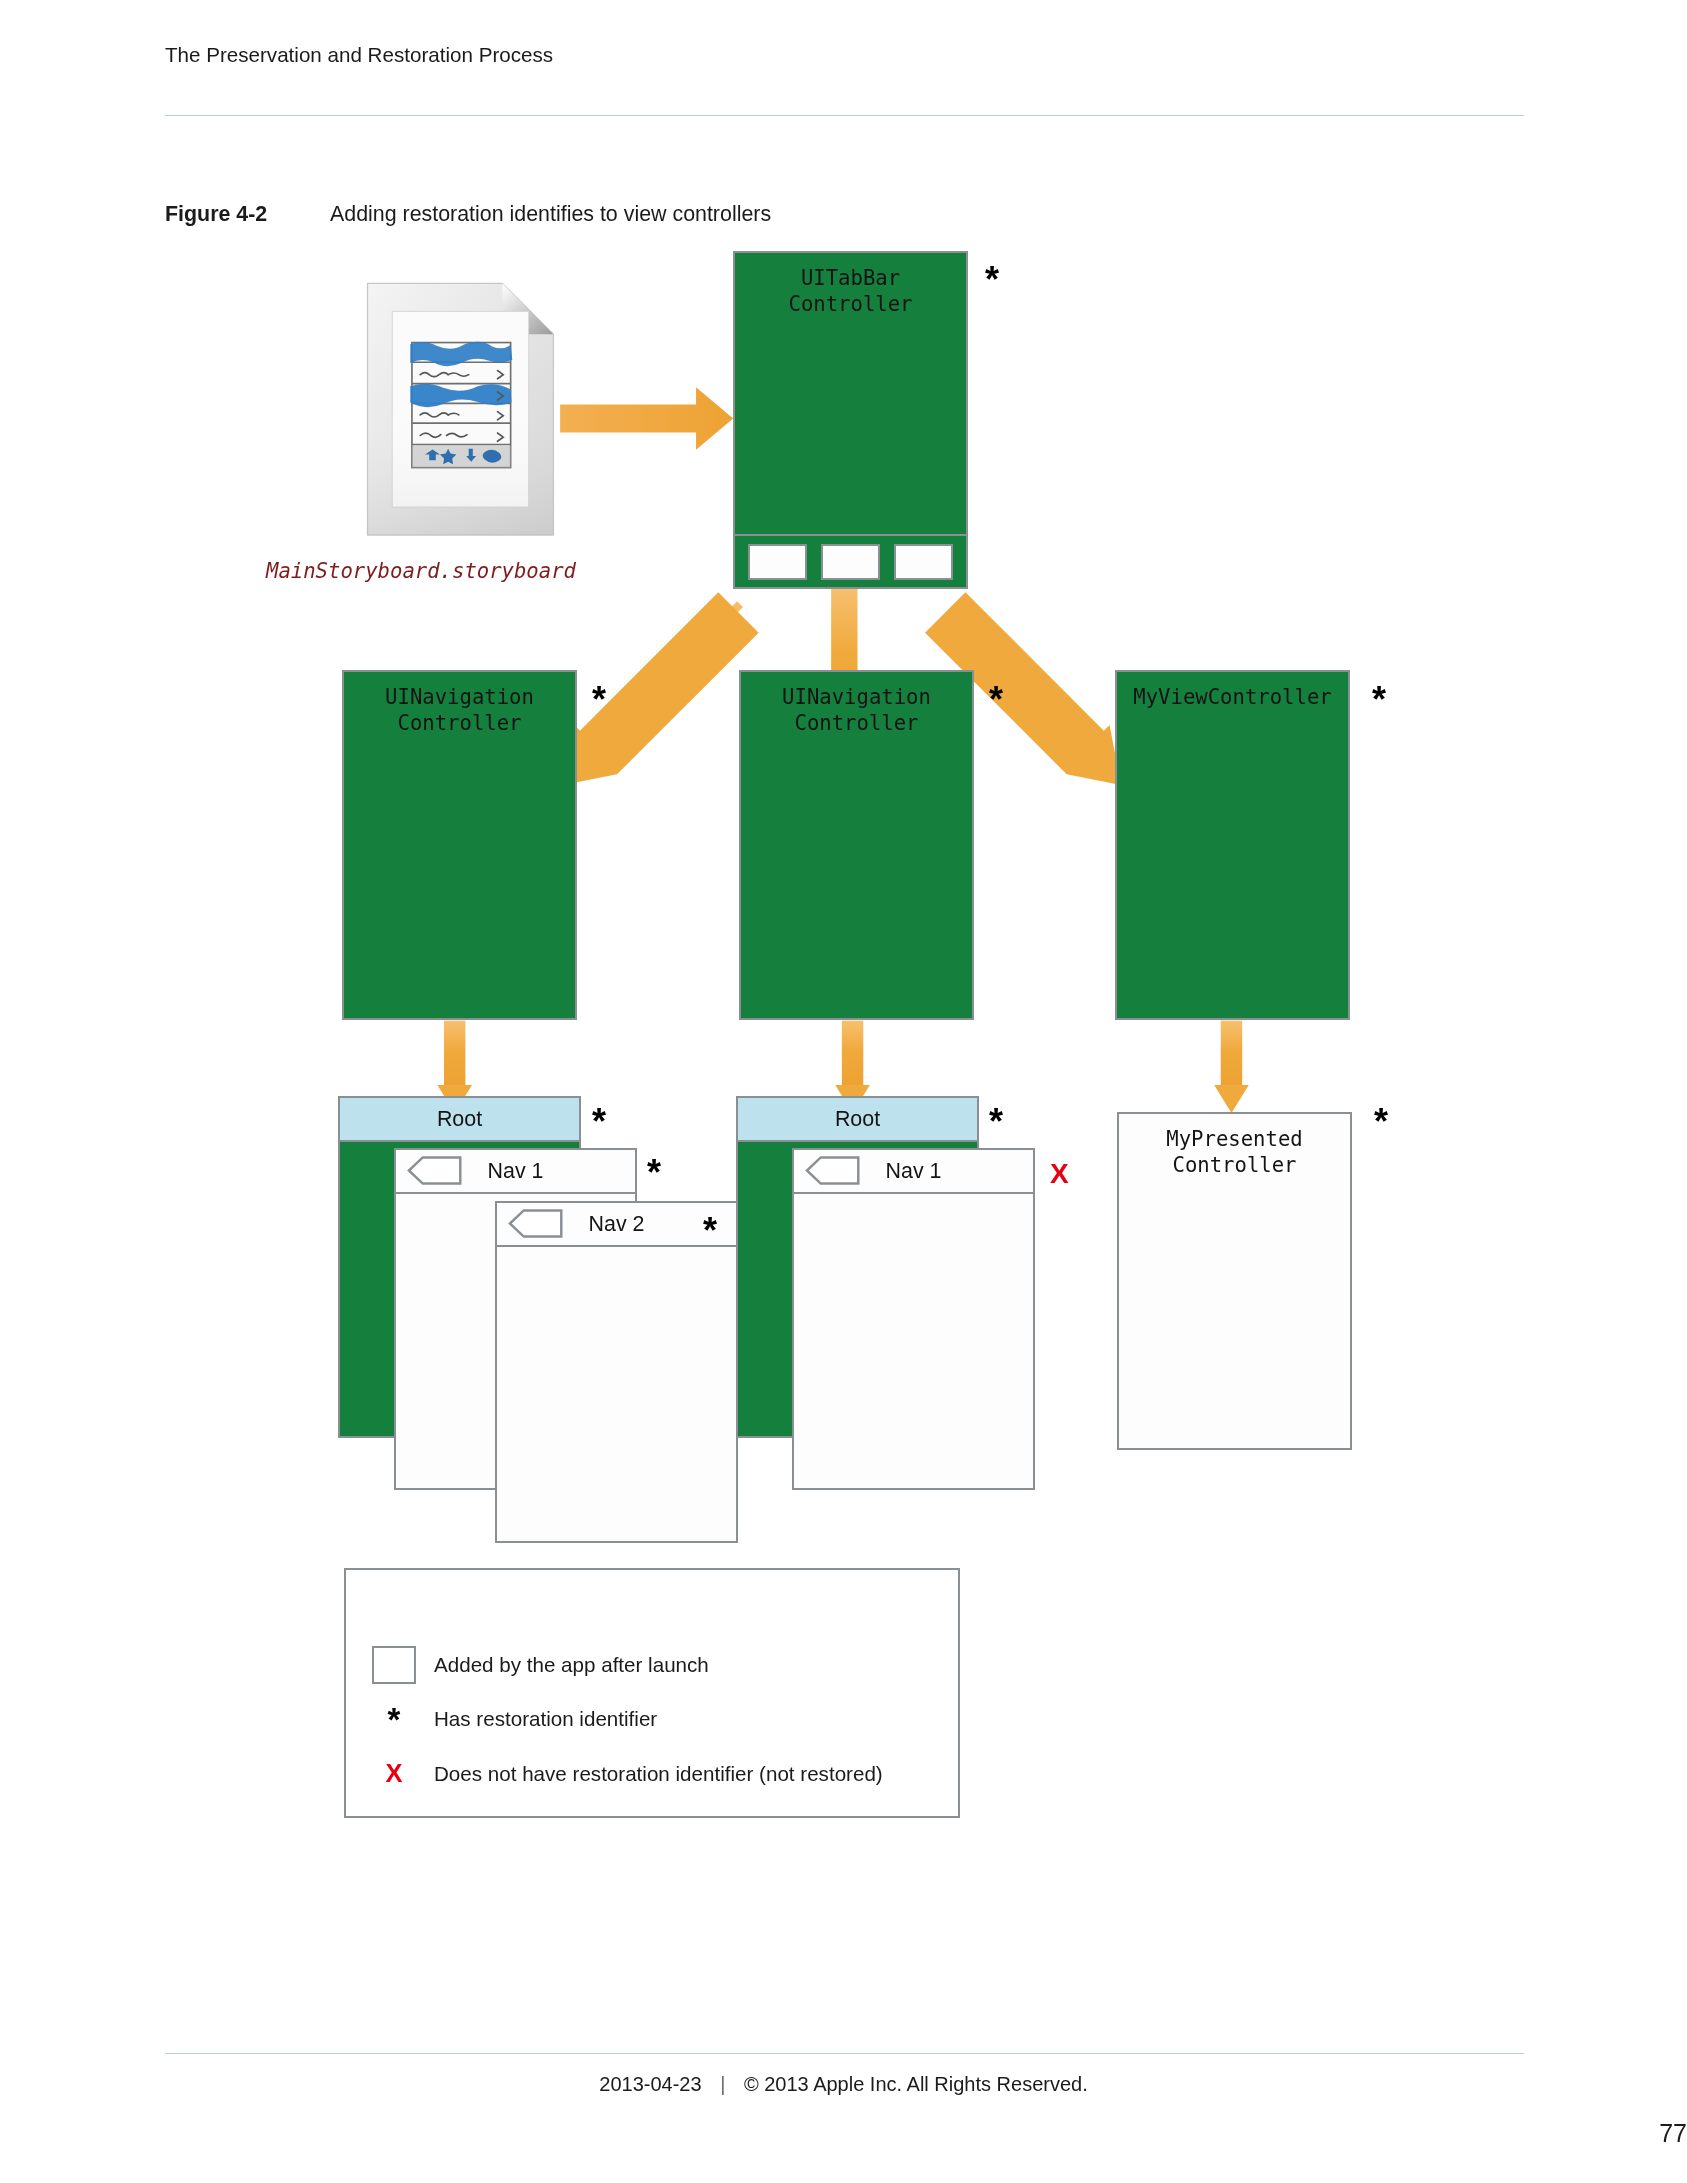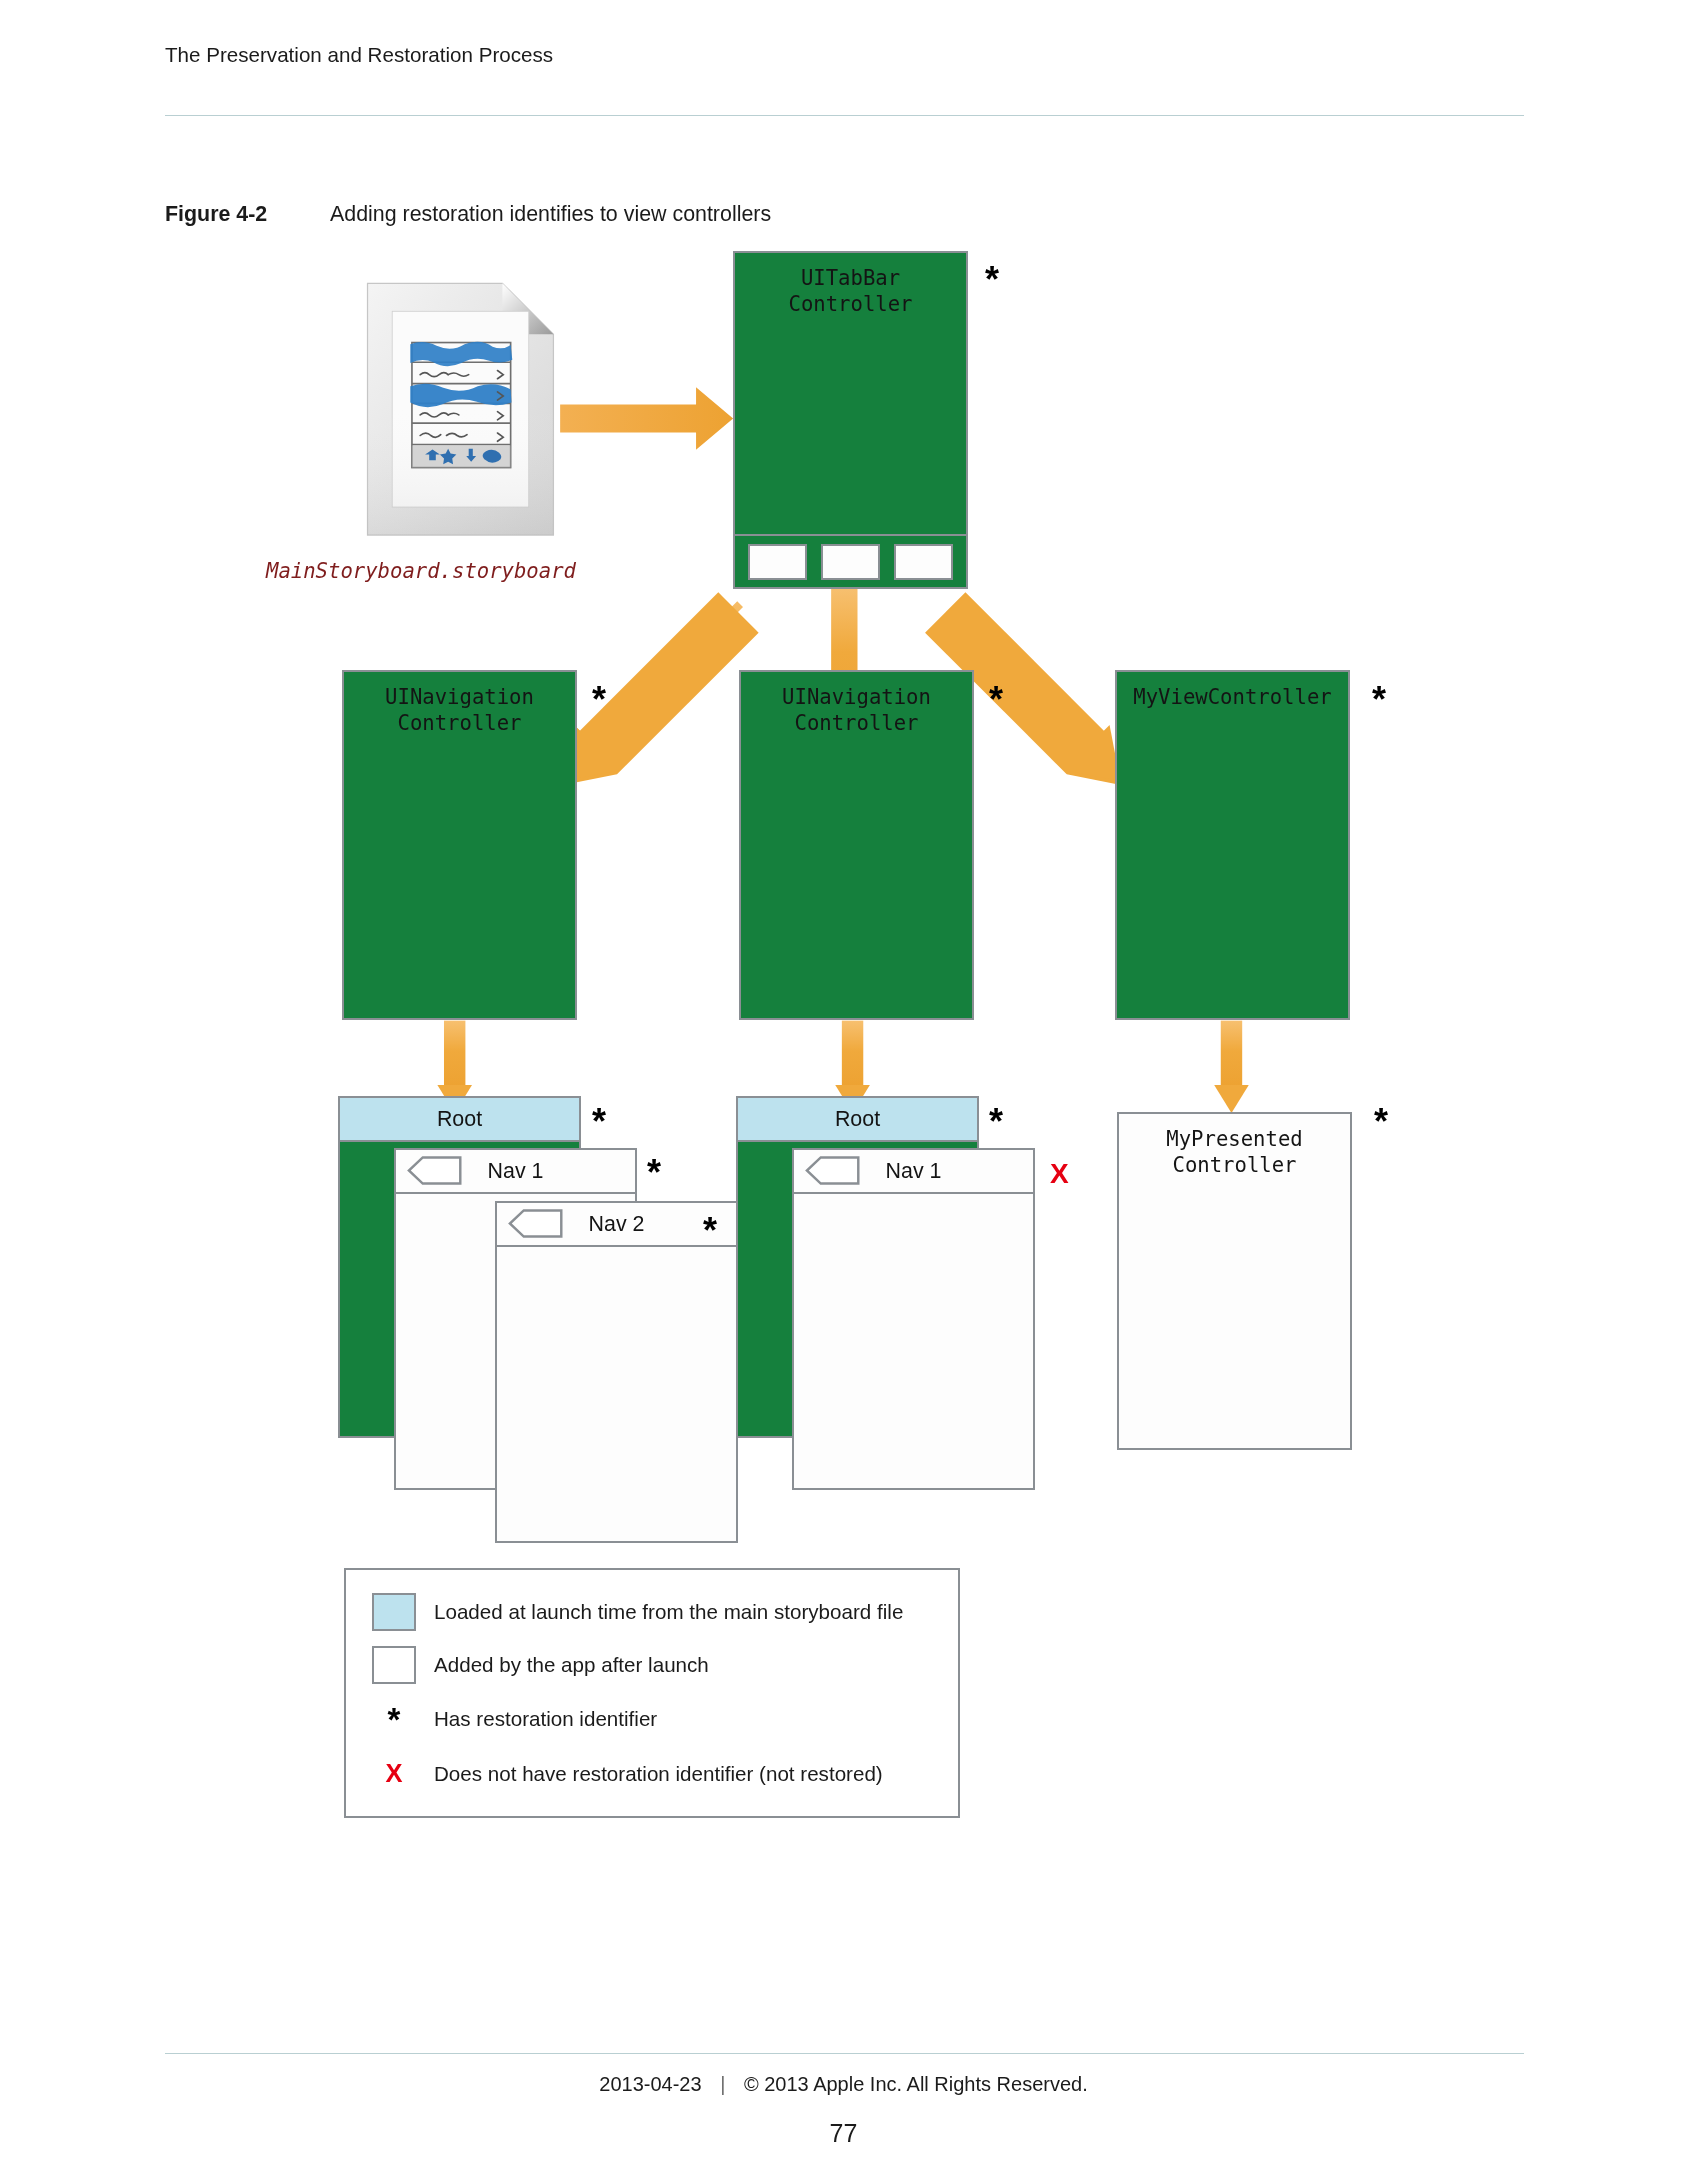--- a/index.html
+++ b/index.html
@@ -242,21 +242,21 @@
     text-align: center;
     font-size: 20px;
     color: #1b1b1b;
   }
   #footer-text .sep { margin: 0 13px; color: #6d6d6d; }
   #page-number {
     position: absolute;
     left: 0;
     top: 2119px;
     width: 1687px;
-    text-align: center;
+    text-align: right;
     font-size: 25px;
     color: #1b1b1b;
   }
 </style>
 </head>
 <body>
 
 <div id="page-header">
   <div class="hd-sub">The Preservation and Restoration Process</div>
 </div>
@@ -458,24 +458,20 @@
   </div>
   <div class="marker cross" style="left:1050px;top:1160px;">X</div>
 
   <div class="node white" style="left:1117px;top:1112px;width:235px;height:338px;">
     <div class="node-label">MyPresented
 Controller</div>
   </div>
   <div class="marker star" style="left:1374px;top:1104px;">*</div>
 
   <div id="legend">
-    <div class="legend-row" style="top:23px;">
-      <span class="legend-swatch blue"></span>
-      <span class="legend-text">Loaded at launch time from the main storyboard file</span>
-    </div>
     <div class="legend-row" style="top:76px;">
       <span class="legend-swatch white"></span>
       <span class="legend-text">Added by the app after launch</span>
     </div>
     <div class="legend-row" style="top:130px;">
       <span class="legend-glyph star">*</span>
       <span class="legend-text">Has restoration identifier</span>
     </div>
     <div class="legend-row" style="top:185px;">
       <span class="legend-glyph cross">X</span>

